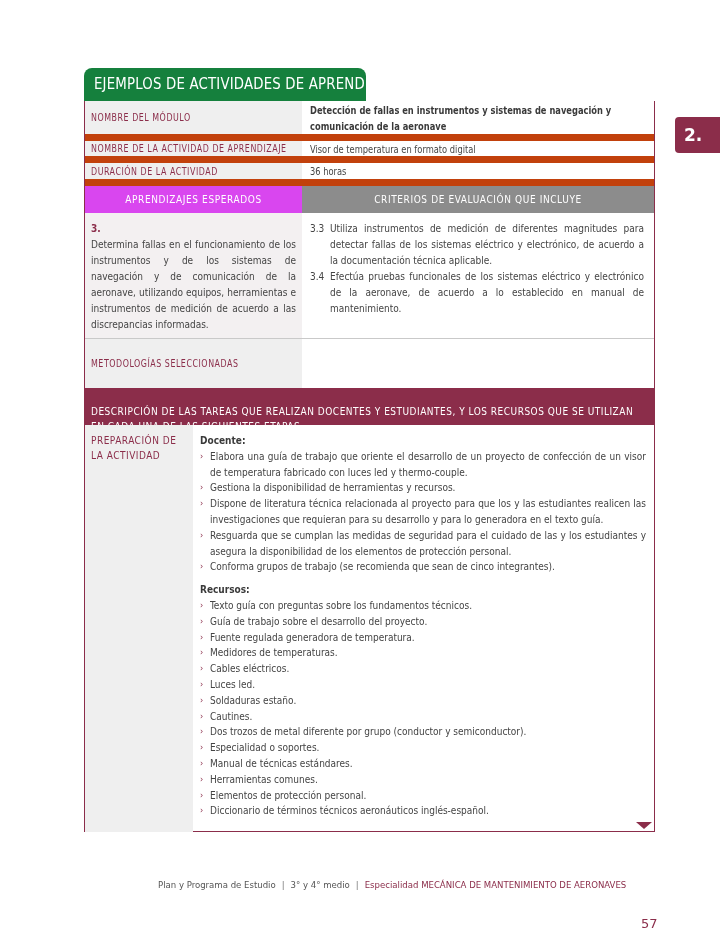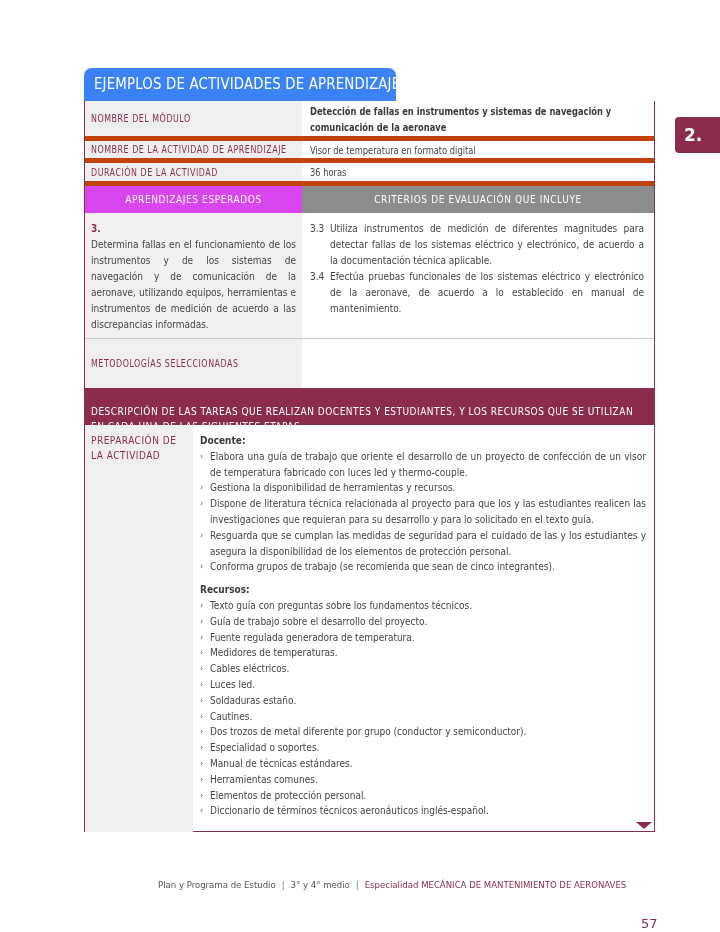--- a/index.html
+++ b/index.html
@@ -1,42 +1,42 @@
 <!DOCTYPE html>
 <html><head>
 <meta charset="utf-8">
 <style>
   * { box-sizing: border-box; margin: 0; padding: 0; }
   html, body { width: 720px; height: 932px; background: #ffffff; overflow: hidden; }
   body { position: relative; font-family: "DejaVu Sans Condensed", "DejaVu Sans", sans-serif; color: #3a3a3a; }
 
   
   .title-tab {
-    position: absolute; left: 84px; top: 68px; width: 312px; height: 33px;
-    background: #3b82f6; border-radius: 8px 8px 0 0;
+    position: absolute; left: 84px; top: 68px; width: 282px; height: 33px;
+    background: #15803d; border-radius: 8px 8px 0 0;
     color: #fff; font-size: 15.5px; letter-spacing: 0.2px;
     padding: 7px 0 0 10px; white-space: nowrap;
     font-family: "DejaVu Sans", sans-serif; transform-origin: left;
   }
   .title-tab span { display: inline-block; transform: scaleX(0.86); transform-origin: left; }
 
   .side-tab {
     position: absolute; left: 675px; top: 117px; width: 45px; height: 36px;
     background: #8b2d4a; border-radius: 4px 0 0 4px;
     color: #fff; font-weight: bold; font-size: 17px; padding: 8px 0 0 9px;
     font-family: "DejaVu Sans", sans-serif;
   }
 
   
   .frame {
     position: absolute; left: 84px; top: 101px; width: 571px; height: 731px;
     border: 1px solid #8b2d4a; border-top: none;
   }
 
-  .row { position: absolute; left: 0; width: 569px; border-bottom: 5px solid #c2410c; }
+  .row { position: absolute; left: 0; width: 569px; border-bottom: 7px solid #c2410c; }
   .lbl {
     position: absolute; left: 0; top: 0; bottom: 0; width: 217px;
     background: #efefef; color: #8b2d4a; font-size: 10px; letter-spacing: 0.6px;
     padding-left: 6px; display: flex; align-items: center; white-space: nowrap;
   }
   .val {
     position: absolute; left: 217px; right: 0; top: 0; bottom: 0;
     padding: 4px 8px; font-size: 10.5px; line-height: 16px; color: #444;
     display: flex; flex-direction: column; justify-content: center;
   }
@@ -176,21 +176,21 @@
     <div class="bullet">
         <span class="mark">›</span>
         <span class="txt">Elabora una guía de trabajo que oriente el desarrollo de un proyecto de confección de un visor de temperatura fabricado con luces led y thermo-couple.</span>
       </div>
     <div class="bullet">
         <span class="mark">›</span>
         <span class="txt">Gestiona la disponibilidad de herramientas y recursos.</span>
       </div>
     <div class="bullet">
         <span class="mark">›</span>
-        <span class="txt">Dispone de literatura técnica relacionada al proyecto para que los y las estudiantes realicen las investigaciones que requieran para su desarrollo y para lo solicitado en el texto guía.</span>
+        <span class="txt">Dispone de literatura técnica relacionada al proyecto para que los y las estudiantes realicen las investigaciones que requieran para su desarrollo y para lo generadora en el texto guía.</span>
       </div>
     <div class="bullet">
         <span class="mark">›</span>
         <span class="txt">Resguarda que se cumplan las medidas de seguridad para el cuidado de las y los estudiantes y asegura la disponibilidad de los elementos de protección personal.</span>
       </div>
     <div class="bullet">
         <span class="mark">›</span>
         <span class="txt">Conforma grupos de trabajo (se recomienda que sean de cinco integrantes).</span>
       </div>
 

